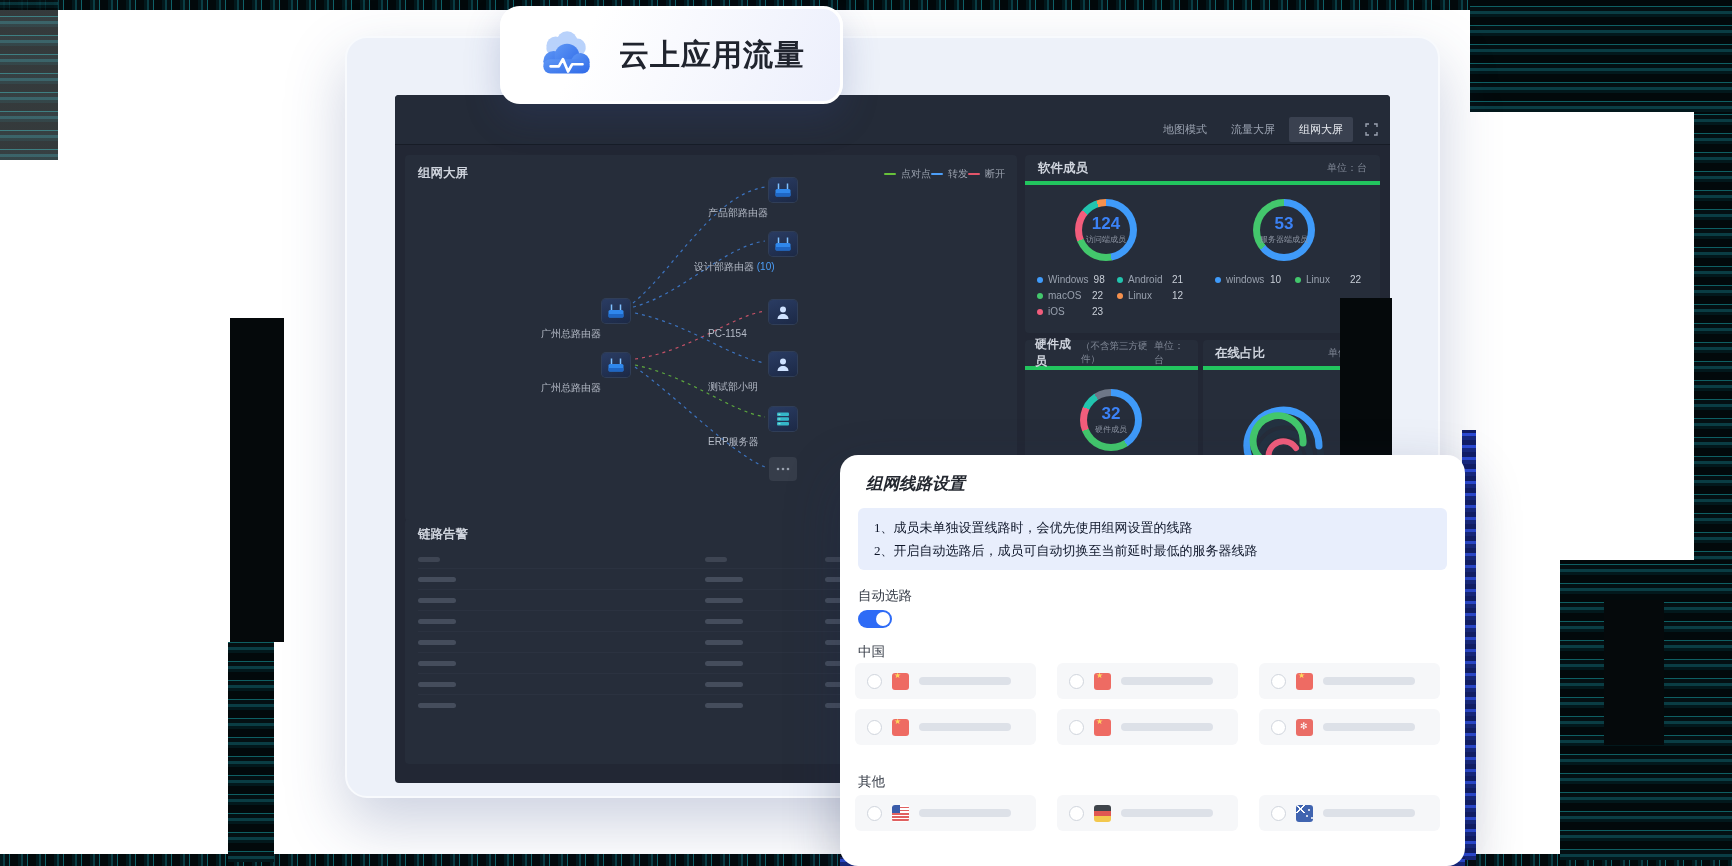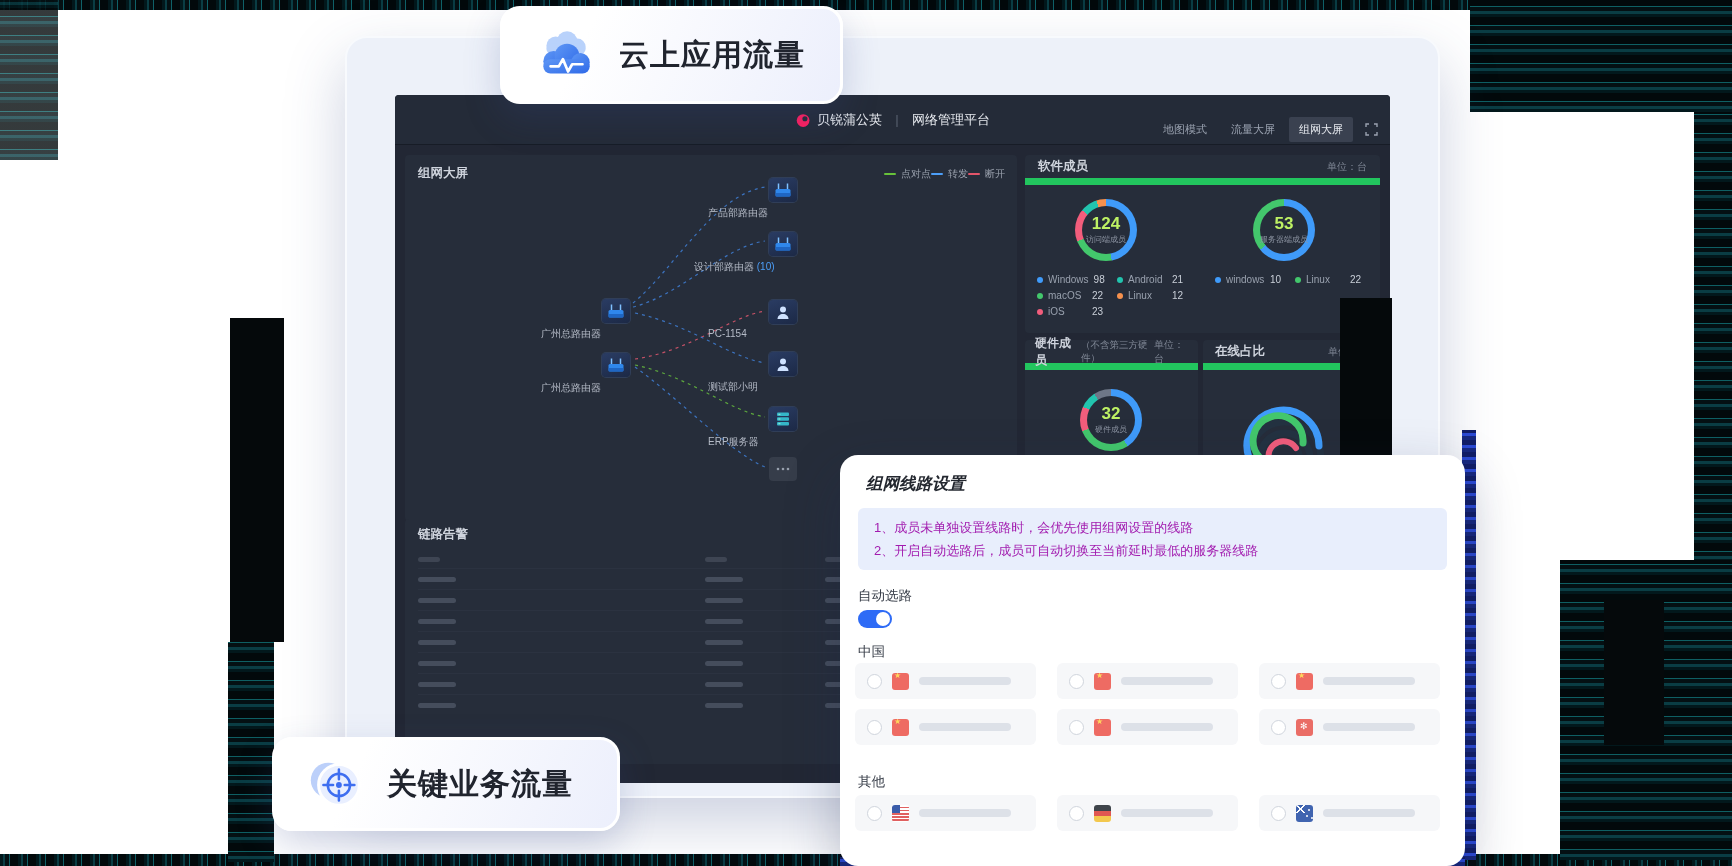--- a/index.html
+++ b/index.html
@@ -29,21 +29,21 @@
   .dash-header{position:relative;height:50px;background:#242b38;border-bottom:1px solid #171c26;}
   .brand{position:absolute;left:50%;top:0;height:50px;transform:translateX(-50%);display:flex;align-items:center;gap:7px;}
   .brand-text{font-size:13px;color:#e7eaef;}
   .brand-sep{color:#707988;font-size:12px;margin:0 2px;}
   .dash-nav{position:absolute;right:12px;top:0;height:68px;display:flex;align-items:center;gap:4px;}
   .nav-btn{font-size:11px;color:#9aa2b0;padding:5px 10px;border-radius:2px;cursor:pointer;}
   .nav-btn.active{background:#3a4150;color:#e8ebf0;}
   .fs-btn{margin-left:8px;display:flex;align-items:center;cursor:pointer;}
 
   .panel{position:absolute;background:#262d3a;border-radius:4px;}
-  .phead{position:relative;height:30px;display:flex;align-items:center;padding:0 13px;border-bottom:7px solid #22c55e;}
+  .phead{position:relative;height:30px;display:flex;align-items:center;padding:0 13px;border-bottom:4px solid #22c55e;}
   .ptitle{font-size:12.5px;color:#cfd4dd;font-weight:700;}
   .psub{font-size:9.5px;color:#828a98;margin-left:5px;font-weight:400;}
   .punit{margin-left:auto;font-size:10px;color:#7e8694;}
 
   
   .panel-topo{left:10px;top:60px;width:612px;height:366px;}
   .topo-title{position:absolute;left:13px;top:10px;font-size:12.5px;color:#cfd4dd;font-weight:700;}
   .topo-legend{position:absolute;right:12px;top:12px;display:flex;align-items:center;}
   .tl-item{display:flex;align-items:center;gap:5px;font-size:10px;color:#9aa1ad;}
   .tl-dash{width:12px;height:2px;border-radius:1px;}
@@ -62,39 +62,39 @@
   .tr .bar{position:absolute;top:8px;height:5px;width:38px;background:#454d5c;border-radius:2.5px;}
   .tr.head{height:17px;border-bottom:1px solid #2b3240;}
   .tr.head .bar{top:5px;width:22px;background:#3e4553;}
   .c1{left:0;} .c2{left:287px;} .c3{left:407px;}
 
   
   .panel-soft{left:630px;top:60px;width:355px;height:178px;}
   .donut{position:absolute;width:62px;height:62px;border-radius:50%;}
   .hole{position:absolute;inset:7px;background:#262d3a;border-radius:50%;display:flex;flex-direction:column;
     align-items:center;justify-content:center;}
-  .dval{font-size:17px;font-weight:700;color:#bef264;line-height:17px;}
+  .dval{font-size:17px;font-weight:700;color:#3b82f6;line-height:17px;}
   .dlab{font-size:8px;color:#8d95a3;margin-top:2px;white-space:nowrap;}
   .legend{position:absolute;display:grid;grid-template-columns:76px 76px;gap:5px 4px;}
   .li{display:flex;align-items:center;gap:5px;font-size:10px;padding-right:10px;}
   .ldot{width:6px;height:6px;border-radius:50%;flex:none;}
   .lname{color:#99a1ae;}
   .lval{margin-left:auto;color:#c9cfd8;}
 
   
   .panel-hw{left:630px;top:245px;width:173px;height:183px;}
   .panel-ol{left:808px;top:245px;width:177px;height:183px;}
 
   
   .settings{position:absolute;left:840px;top:455px;width:625px;height:411px;background:#fff;border-radius:18px;
     box-shadow:0 22px 55px rgba(30,40,80,.28);z-index:20;}
   .set-title{position:absolute;left:26px;top:18px;font-size:16.5px;font-weight:700;color:#23272f;font-style:italic;}
   .notes{position:absolute;left:18px;top:53px;width:589px;height:62px;background:#e8eefc;border-radius:6px;
     padding:10px 16px;display:flex;flex-direction:column;justify-content:center;gap:4px;}
-  .note-line{font-size:13px;color:#a21caf;line-height:19px;}
+  .note-line{font-size:13px;color:#0f172a;line-height:19px;font-family:Liberation Serif, serif;}
   .set-label{position:absolute;left:18px;font-size:13.5px;color:#353b46;}
   .toggle{position:absolute;left:18px;top:155px;width:34px;height:18px;border-radius:9px;cursor:pointer;}
   .knob{position:absolute;right:2px;top:2px;width:14px;height:14px;border-radius:50%;background:#fff;}
   .opt{position:absolute;width:181px;height:36px;background:#f6f7f9;border-radius:6px;display:flex;align-items:center;
     padding:0 12px;gap:10px;cursor:pointer;}
   .radio{width:15px;height:15px;border:1.5px solid #d0d5dd;border-radius:50%;background:#fff;flex:none;}
   .gbar{width:92px;height:8px;background:#dde1e8;border-radius:4px;}
   .flag{position:relative;width:17px;height:17px;border-radius:3px;overflow:hidden;flex:none;}
   .flag-cn{background:#ee6b63;}
   .flag-cn::before{content:"★";position:absolute;left:2px;top:-2px;font-size:8px;color:#ffd75e;}
@@ -129,29 +129,20 @@
   <div class="noise blu" style="left:840px;top:857px;width:625px;height:9px;"></div>
 
   <div class="frame"></div>
 
   <div class="noise blk" style="left:1340px;top:298px;width:52px;height:178px;z-index:4;"></div>
   <div class="noise blk" style="left:1328px;top:556px;width:38px;height:108px;z-index:4;"></div>
 
   <div class="dash">
 
     <div class="dash-header">
-      <div class="brand">
-        <svg width="15" height="15" viewBox="0 0 20 20">
-          <circle cx="10" cy="10" r="8.5" fill="#ff1f5f"></circle>
-            <circle cx="12.4" cy="7.6" r="3.4" fill="#242b38"></circle>
-        </svg>
-        <span class="brand-text">贝锐蒲公英</span>
-        <span class="brand-sep">｜</span>
-        <span class="brand-text">网络管理平台</span>
-      </div>
       <div class="dash-nav">
         <span class="nav-btn">地图模式</span>
         <span class="nav-btn">流量大屏</span>
         <span class="nav-btn active">组网大屏</span>
         <span class="fs-btn">
           <svg width="13" height="13" viewBox="0 0 13 13">
             <path d="M1 4V1h3M9 1h3v3M12 9v3H9M4 12H1V9" stroke="#9aa2b0" stroke-width="1.4" fill="none"></path>
           </svg>
         </span>
       </div>
@@ -480,24 +471,14 @@
           <circle cx="20" cy="31" r="10"></circle>
           <circle cx="33" cy="26" r="12"></circle>
           <circle cx="46" cy="32" r="9"></circle>
           <rect x="10" y="29" width="45" height="14" rx="7"></rect>
         </g>
       <polyline points="17,36 25,36 29,29 34,41 38,34 48,34" stroke="#fff" stroke-width="2.6" fill="none" stroke-linecap="round" stroke-linejoin="round"></polyline>
     </svg>
     <span class="btxt">云上应用流量</span>
   </div>
 
-  <div class="badge badge-biz">
-    <svg width="62" height="62" viewBox="0 0 64 64">
-      <circle cx="24" cy="28" r="18" fill="#bcd0fa"></circle>
-      <circle cx="35" cy="33" r="21" fill="#e9efff" stroke="#fff" stroke-width="3"></circle>
-      <circle cx="35" cy="33" r="11.5" fill="none" stroke="#3e6ef0" stroke-width="2.6"></circle>
-      <path d="M35 17v10M35 39v10M19 33h10M41 33h10" stroke="#3e6ef0" stroke-width="2.6" stroke-linecap="round"></path>
-      <circle cx="35" cy="33" r="3" fill="#3e6ef0"></circle>
-    </svg>
-    <span class="btxt">关键业务流量</span>
-  </div>
 
 </div>
 
 </body></html>

